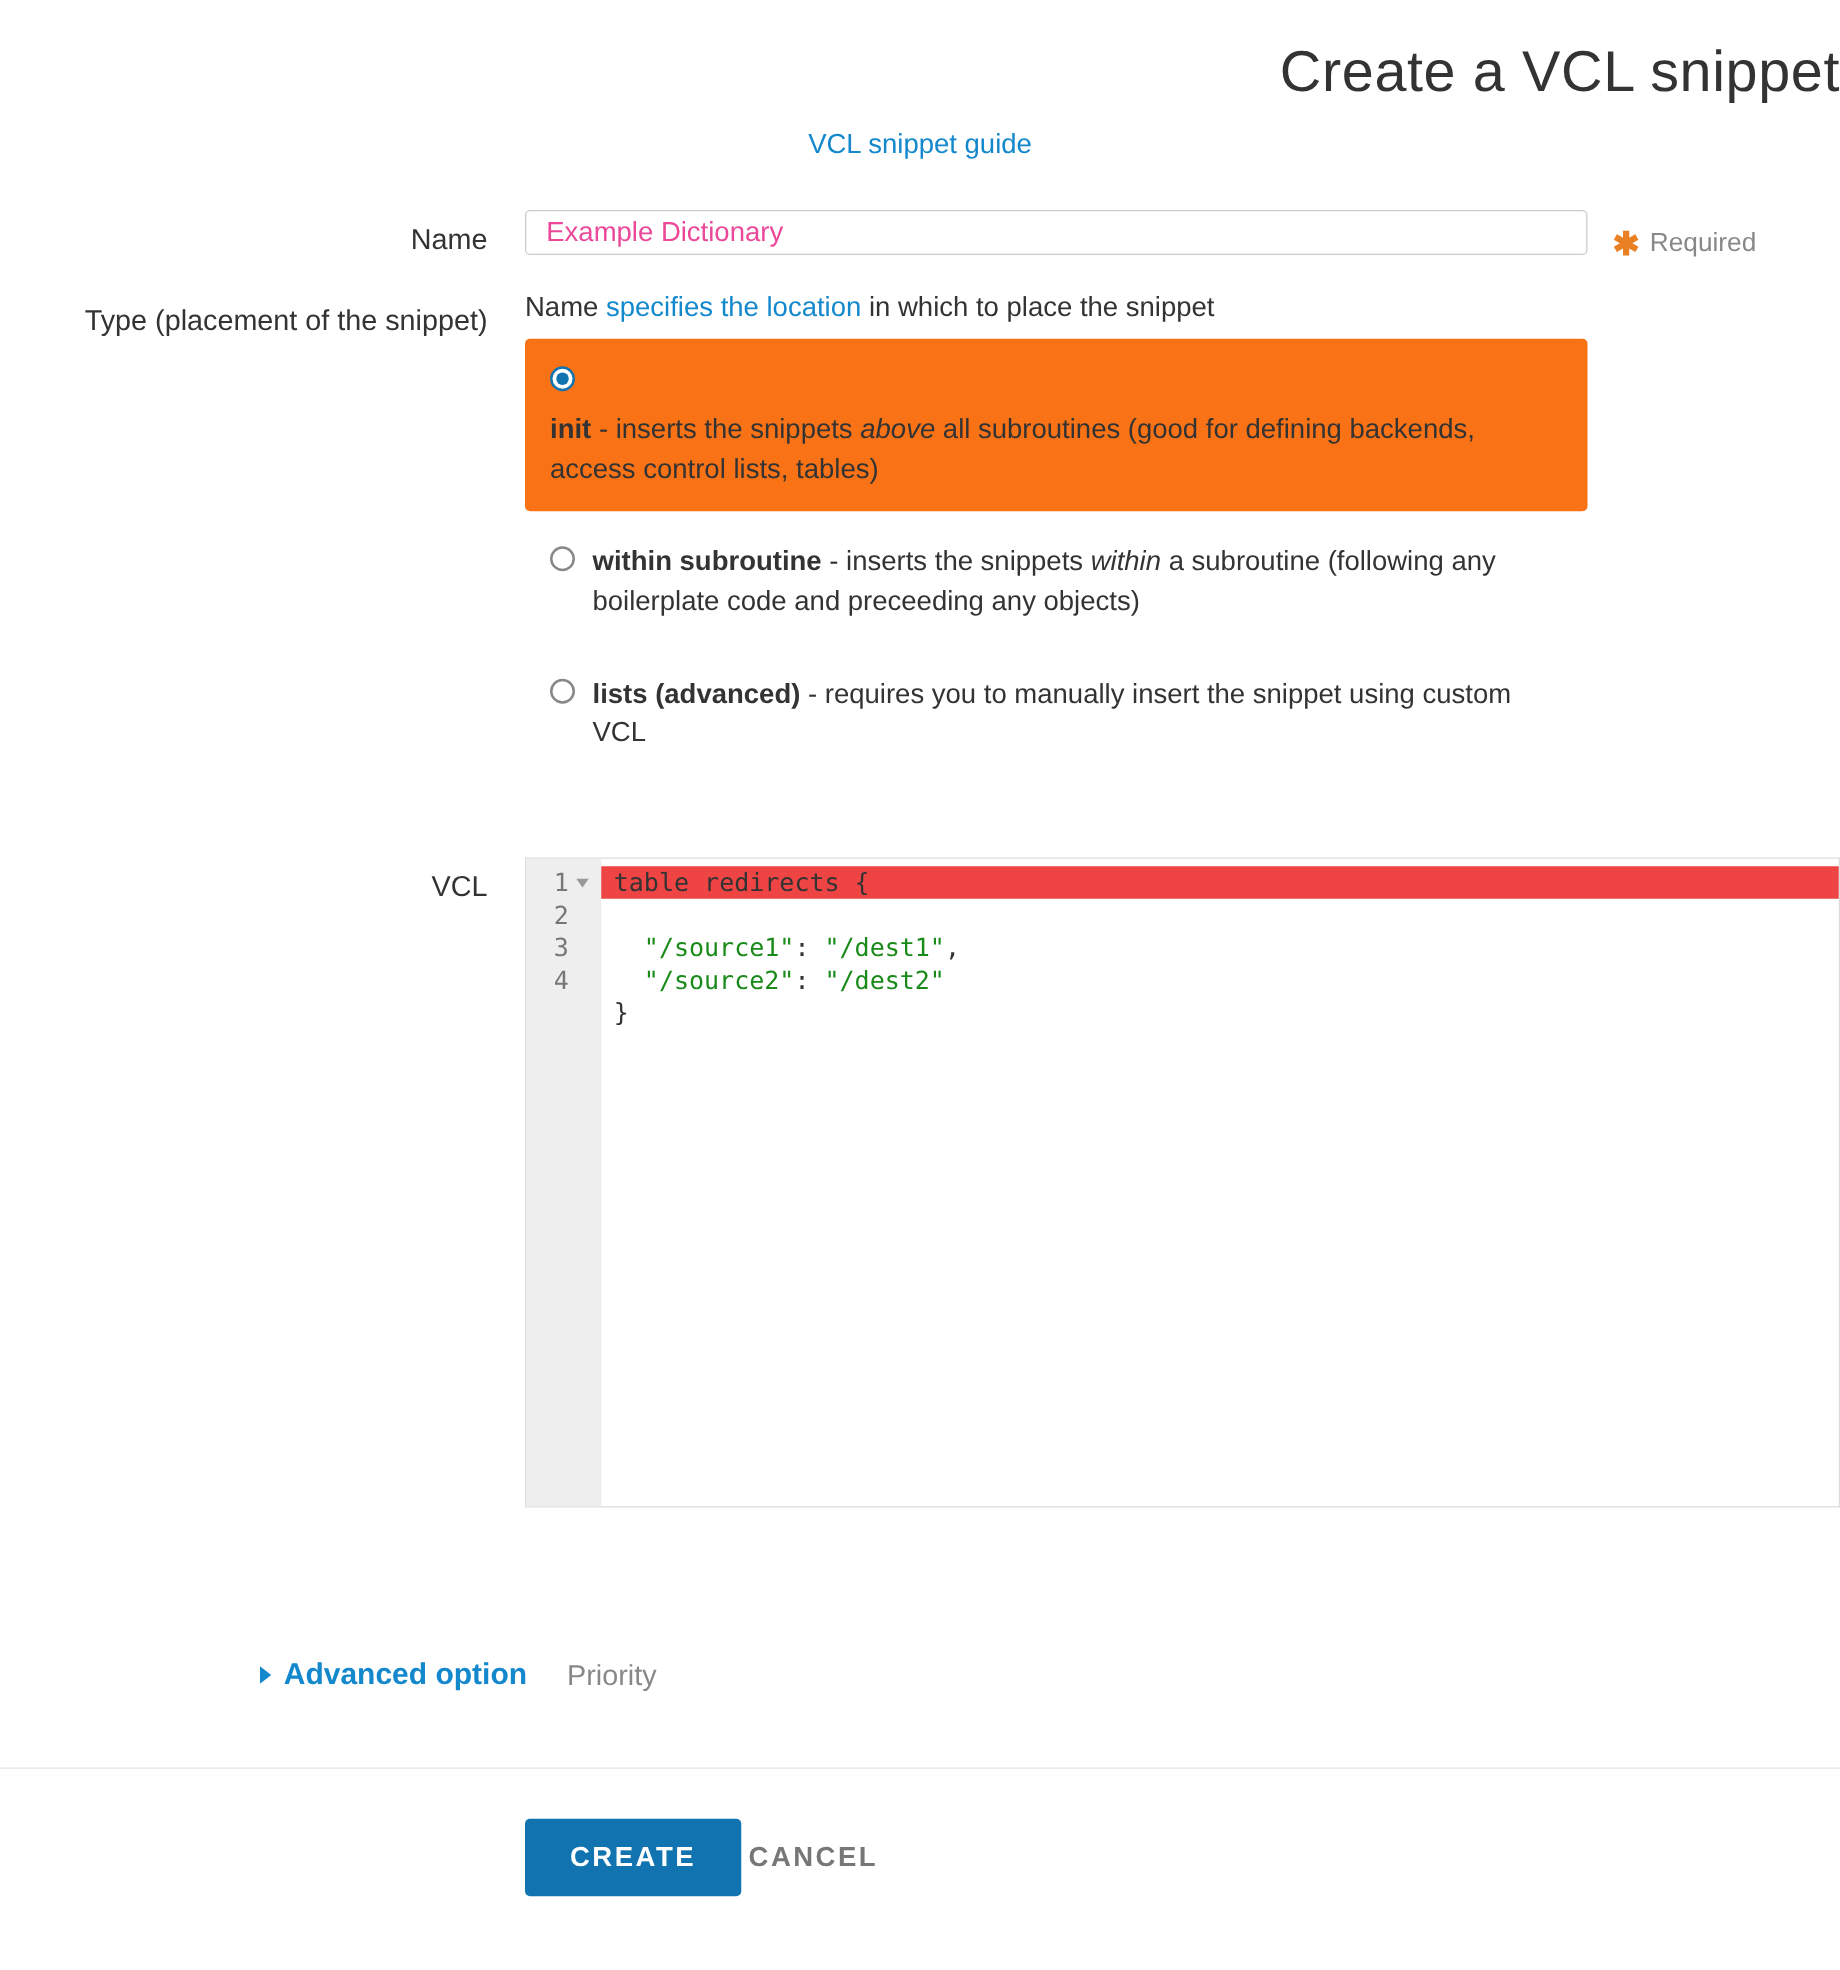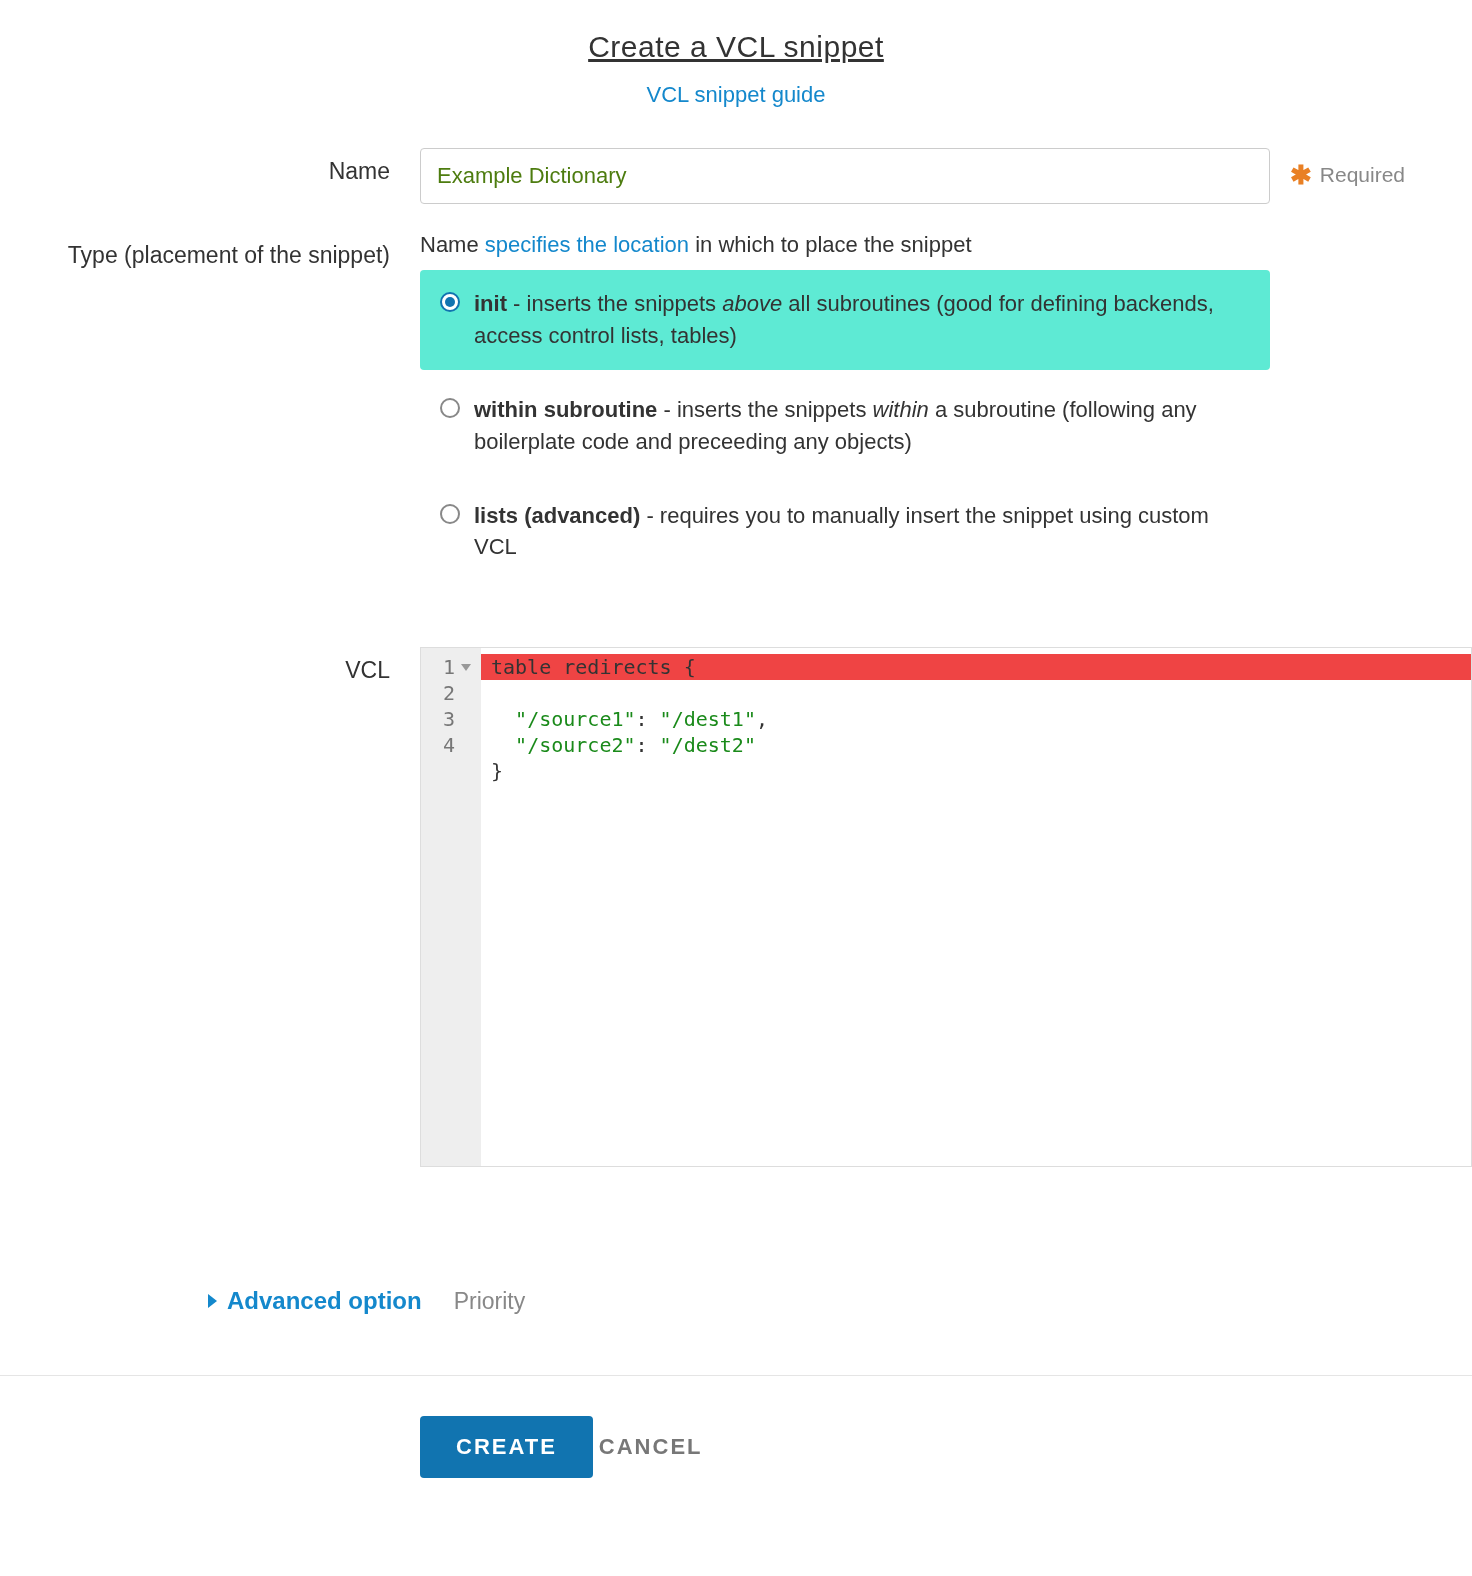--- a/index.html
+++ b/index.html
@@ -9,27 +9,26 @@
     color: #333;
     background: #fff;
     width: 1472px;
   }
   .container {
     padding: 30px 0 0 0;
     min-height: 1576px;
     position: relative;
   }
   h1.page-title {
-    text-align: center;
+    text-align: right;
     font-weight: 300;
-    font-size: 30px;
+    font-size: 46px;
     color: #333;
     margin: 0 0 18px 0;
     letter-spacing: 0.5px;
-    text-decoration: underline;
   }
   .guide-link {
     text-align: center;
     margin-bottom: 40px;
   }
   .guide-link a {
     color: #1488cc;
     text-decoration: none;
     font-size: 22px;
   }
@@ -45,25 +44,25 @@
     padding-top: 10px;
     font-size: 23px;
     color: #333;
   }
   .form-control-wrap {
     flex: 0 0 850px;
     position: relative;
   }
   .text-input {
     width: 100%;
-    padding: 14px 16px;
+    padding: 4px 16px;
     font-size: 22px;
     border: 1px solid #ccc;
     border-radius: 4px;
-    color: #4d7c0f;
+    color: #ec4899;
     outline: none;
   }
   .required-tag {
     position: absolute;
     left: 870px;
     top: 14px;
     display: flex;
     align-items: center;
     gap: 8px;
     white-space: nowrap;
@@ -90,21 +89,22 @@
   .radio-group { }
   .radio-option {
     display: flex;
     align-items: flex-start;
     gap: 14px;
     padding: 18px 20px;
     border-radius: 4px;
     margin-bottom: 6px;
   }
   .radio-option.selected {
-    background: #5eead4;
+    background: #f97316;
+    flex-direction: column;
   }
   .radio-circle {
     flex: 0 0 20px;
     width: 20px;
     height: 20px;
     border: 2px solid #888;
     border-radius: 50%;
     margin-top: 4px;
     position: relative;
     background: #fff;

